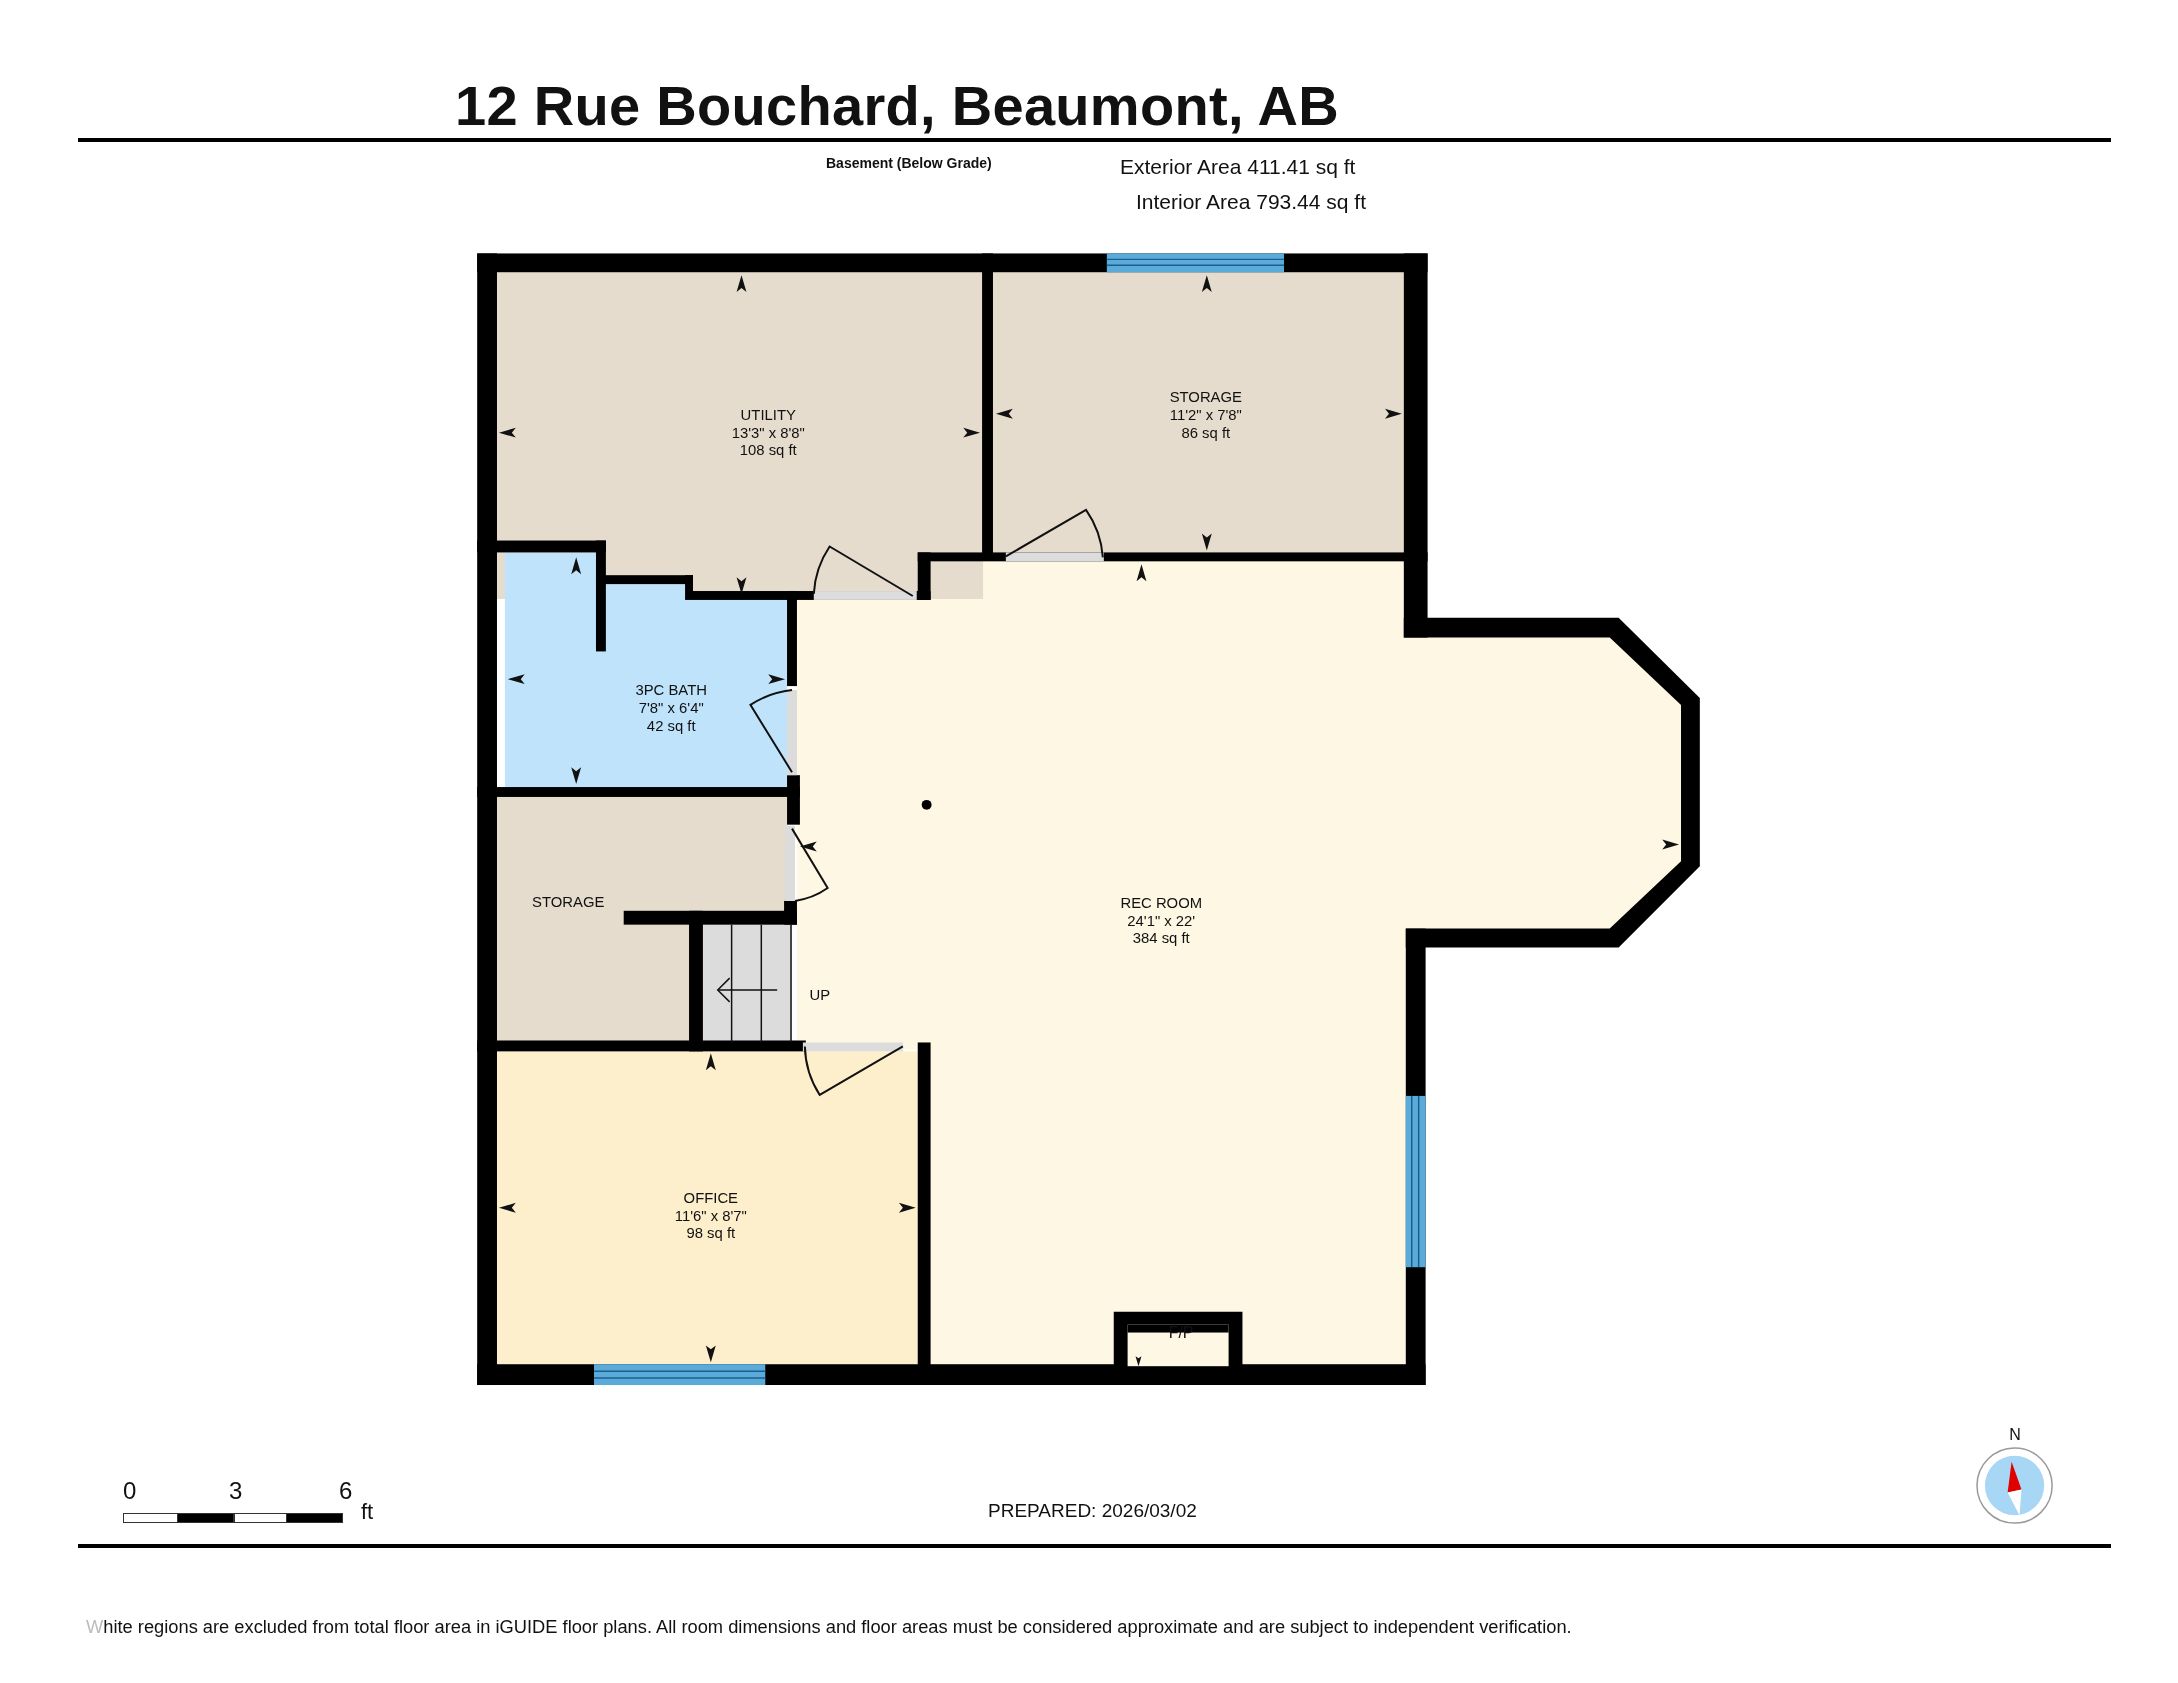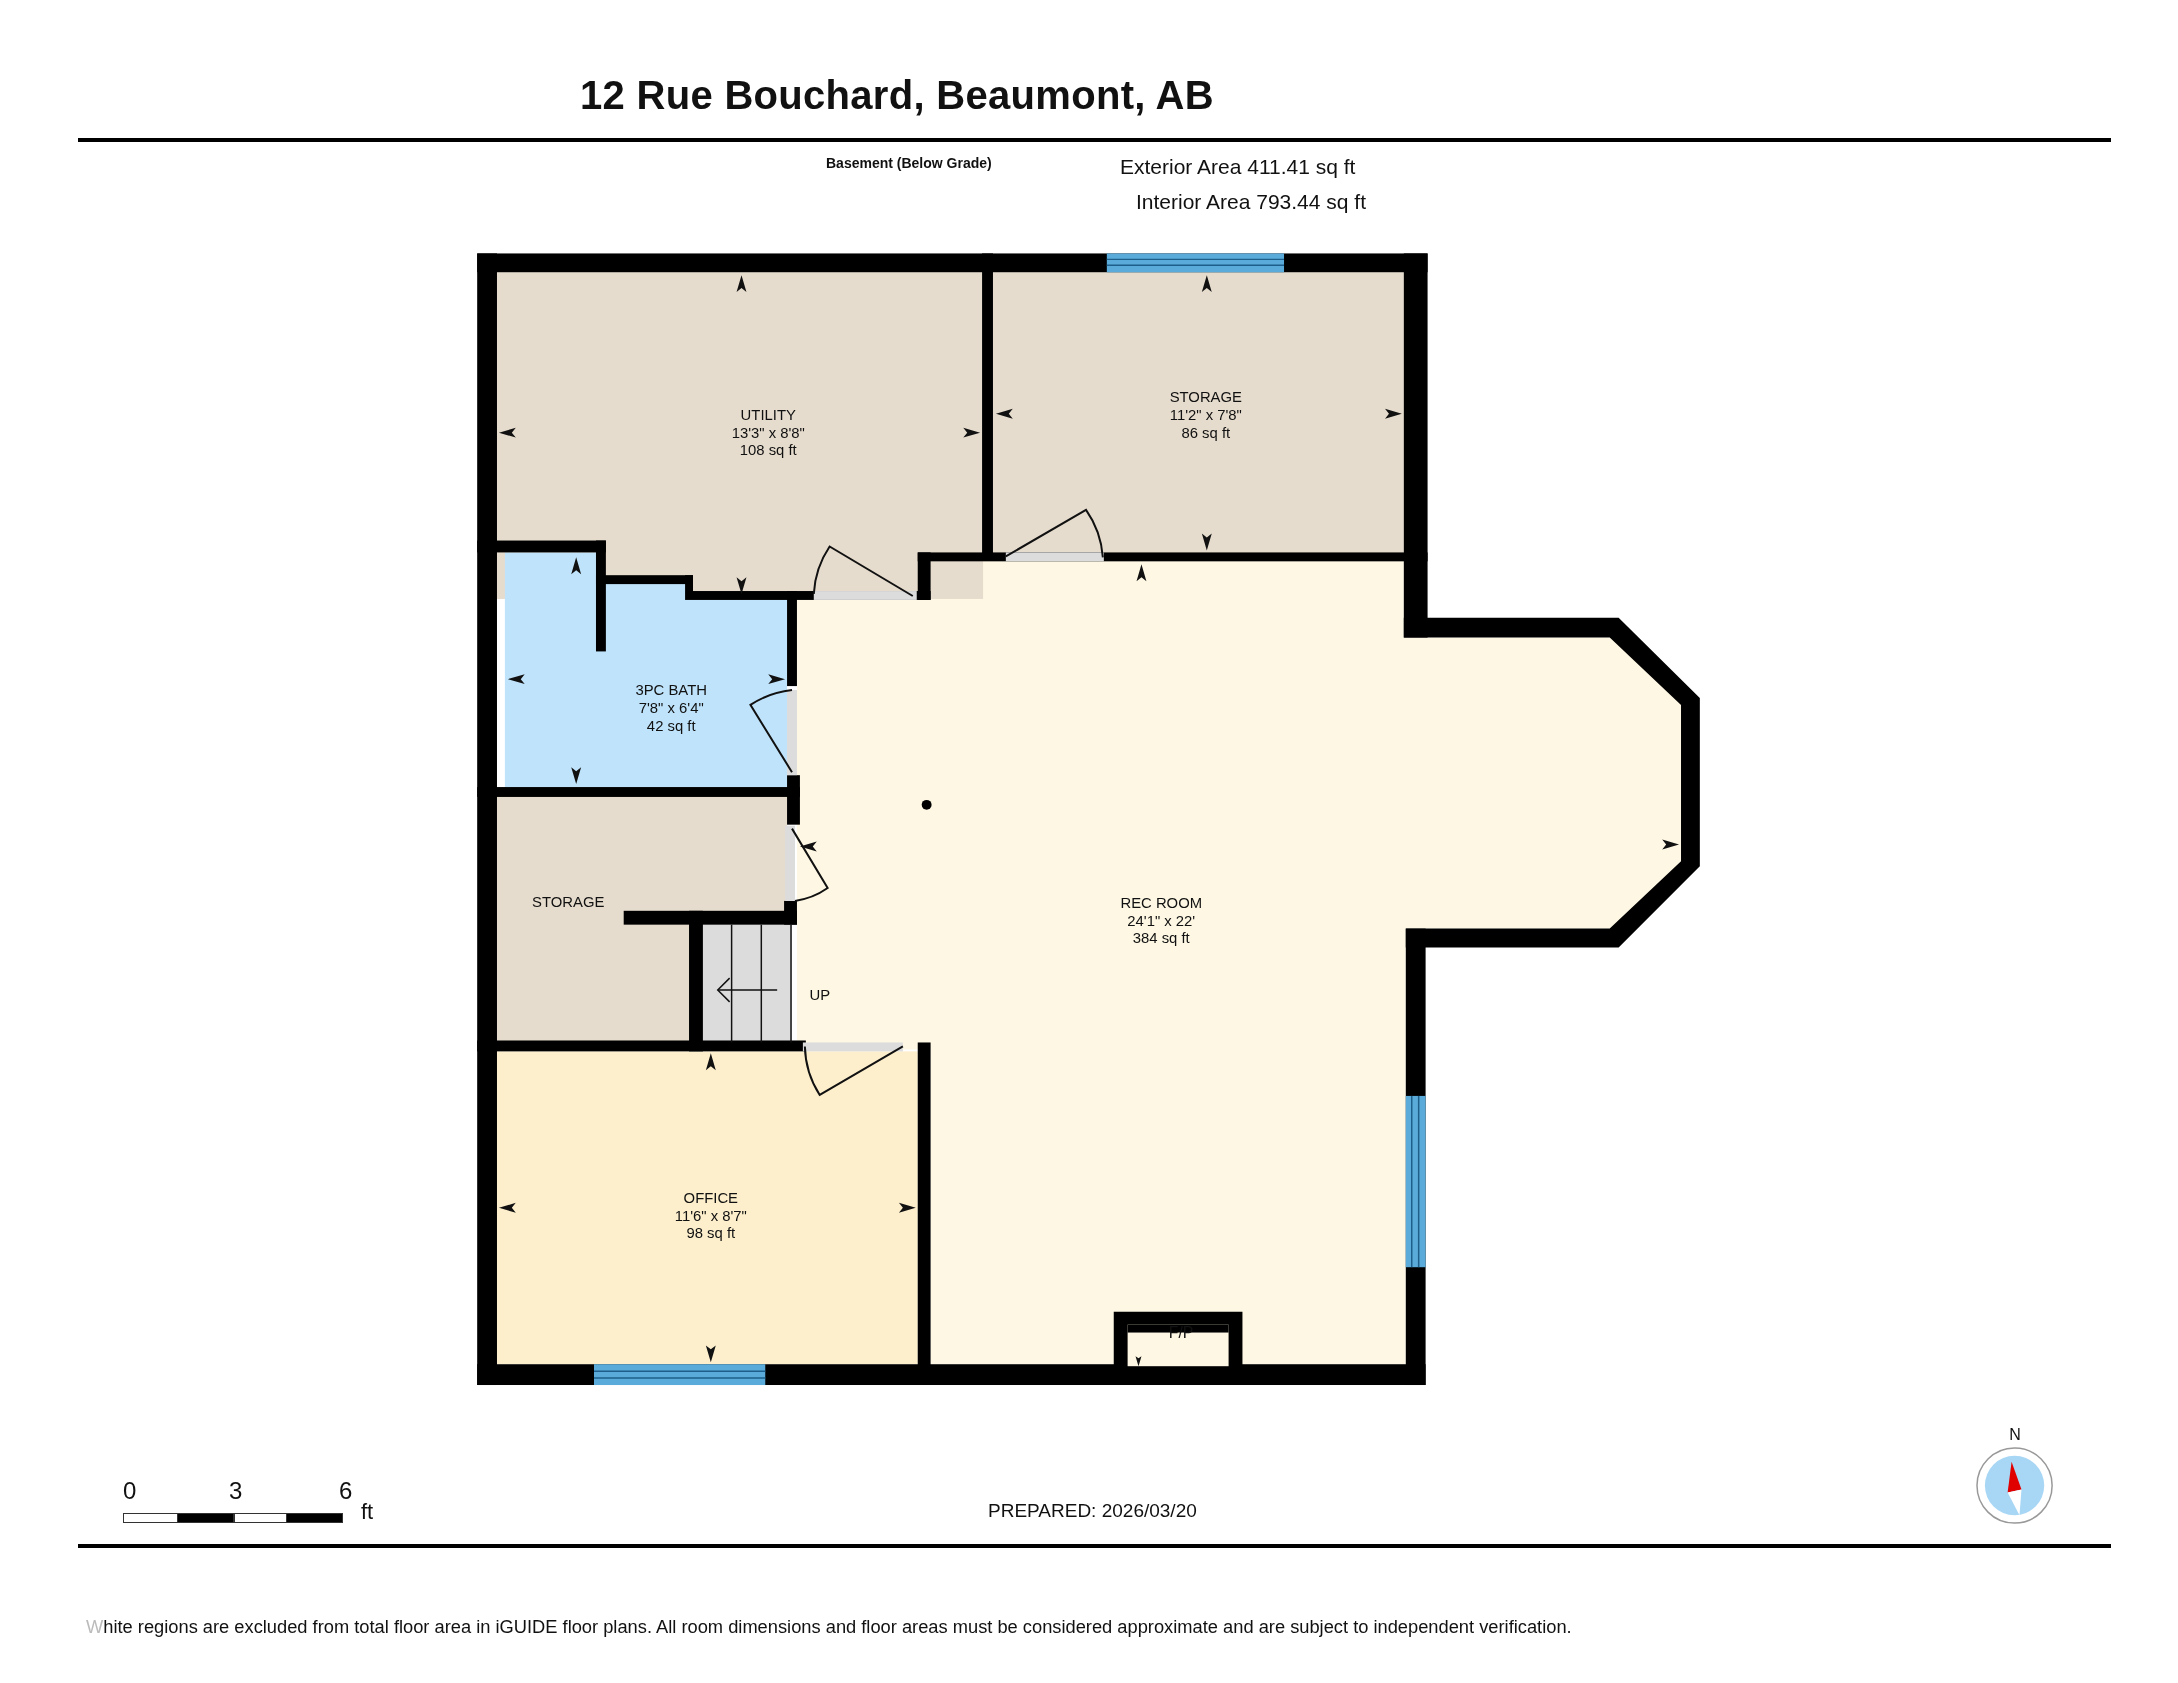--- a/index.html
+++ b/index.html
@@ -1,17 +1,17 @@
 <!DOCTYPE html>
 <html><head>
 <meta charset="utf-8">
 <style>
   html, body { margin:0; padding:0; background:#ffffff; }
   body { width:2178px; height:1683px; position:relative; overflow:hidden; font-family:"Liberation Sans", sans-serif; color:#111; }
-  .title { position:absolute; left:0; width:1794px; top:73px; text-align:center; font-size:40px; font-weight:bold; letter-spacing:0.3px; }
+  .title { position:absolute; left:0; width:1794px; top:73px; text-align:center; font-size:56px; font-weight:bold; letter-spacing:0.3px; }
   .rule { position:absolute; left:78px; width:2033px; height:4px; background:#000; }
   .rule.top { top:138px; }
   .rule.bottom { top:1544px; }
   .level { position:absolute; left:826px; top:155px; font-size:14px; font-weight:bold; }
   .area-ext { position:absolute; left:1120px; top:155px; font-size:21px; }
   .area-int { position:absolute; left:1120px; top:190px; font-size:21px;margin-left:16px; }
   svg.plan { position:absolute; left:0; top:0; }
   .room-label { font-family:"Liberation Sans", sans-serif; font-size:15px; fill:#111; text-anchor:middle; }
   .scale { position:absolute; left:123px; top:1477px; width:238px; height:59px; }
   .scale .tick { position:absolute; top:0; font-size:24px; }
@@ -192,21 +192,21 @@
   <span class="tick" style="left:0">0</span>
   <span class="tick" style="left:106px">3</span>
   <span class="tick" style="left:216px">6</span>
   <div class="bar" style="left:0; width:55px; background:#fff;"></div>
   <div class="bar" style="left:54px; width:57px; background:#000;"></div>
   <div class="bar" style="left:111px; width:53px; background:#fff;"></div>
   <div class="bar" style="left:163px; width:57px; background:#000;"></div>
   <span class="unit">ft</span>
 </div>
 
-<div class="prepared">PREPARED: 2026/03/20</div>
+<div class="prepared">PREPARED: 2026/03/02</div>
 
 <div class="compass">
   <span class="n">N</span>
   <svg width="89" height="89" style="position:absolute; left:0; top:18px;" viewBox="0 0 90 90">
     <circle cx="40" cy="42" r="38" fill="#fff" stroke="#999" stroke-width="1.5"></circle>
     <circle cx="40" cy="42" r="30" fill="#a8d6f5"></circle>
     <polygon points="37,18 47,46 33,49" fill="#e00000"></polygon>
     <polygon points="33,49 47,46 45,72" fill="#ffffff"></polygon>
   </svg>
 </div>

